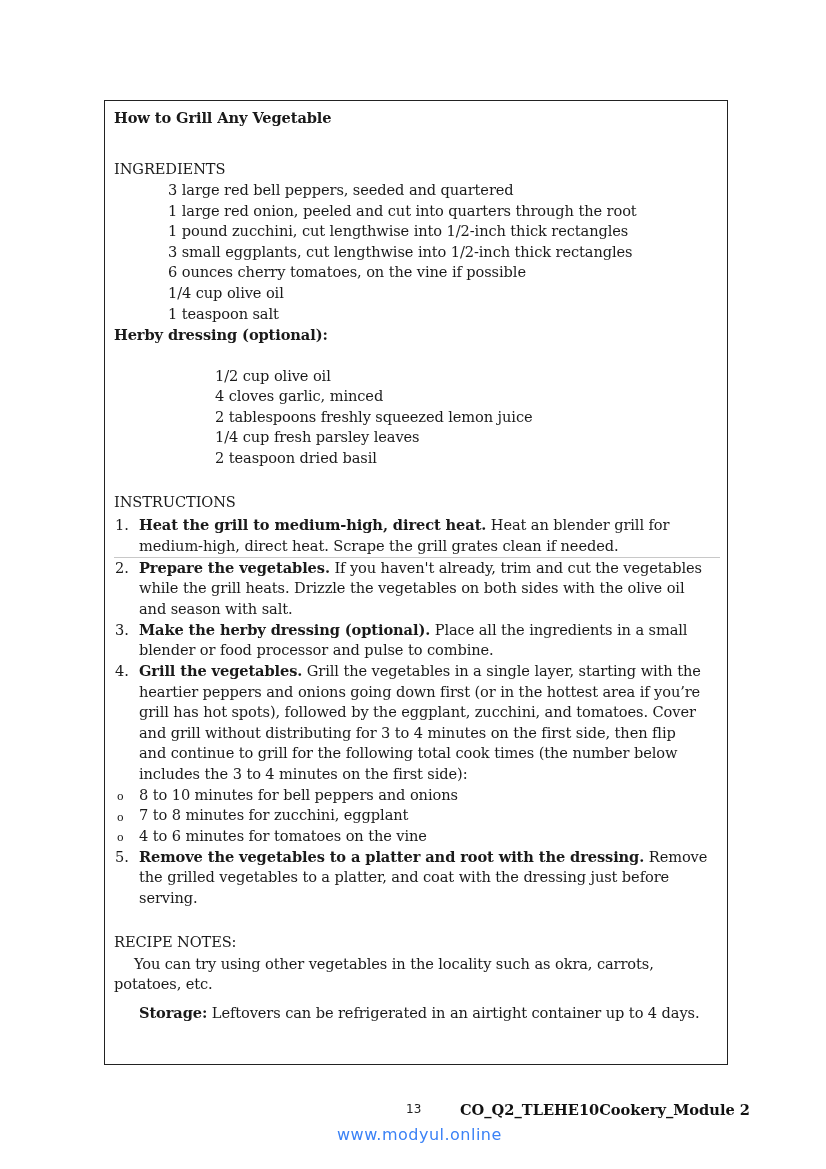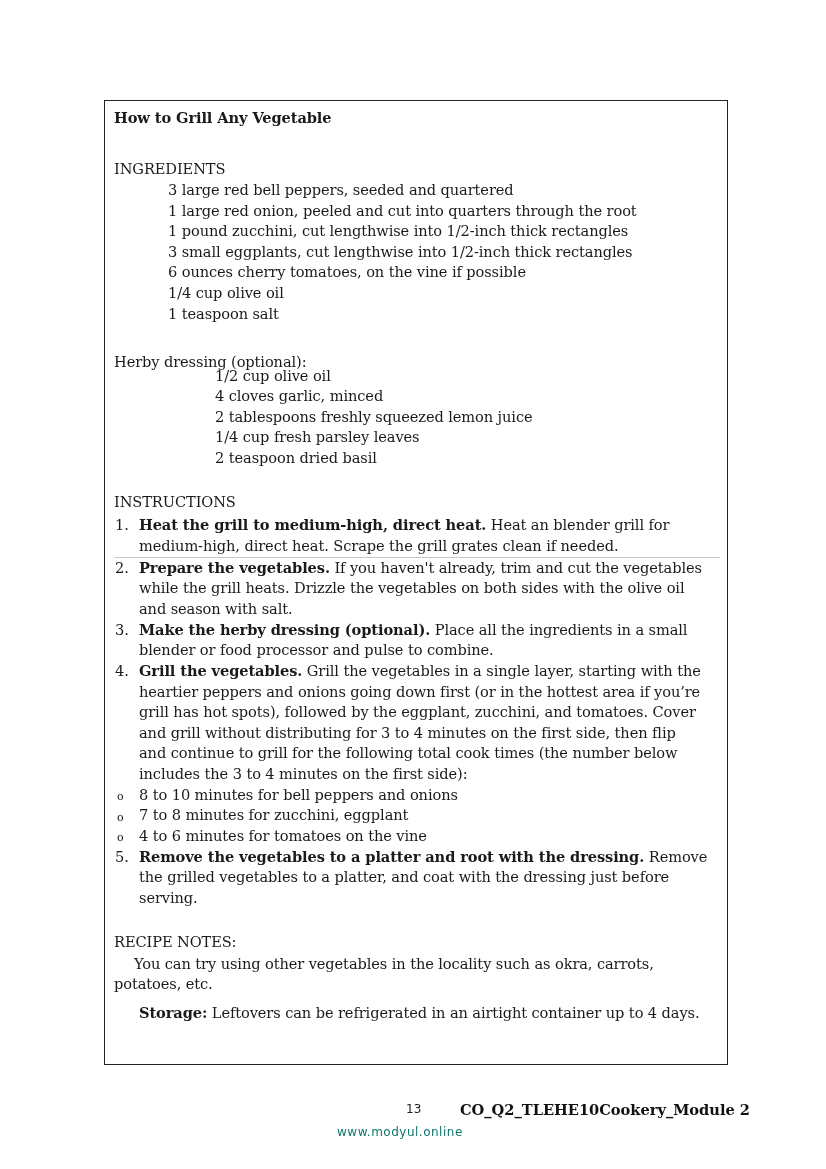--- a/index.html
+++ b/index.html
@@ -12,39 +12,39 @@
   .sec { left: 114px; }
   .ing { left: 168px; }
   .dress { left: 215px; }
   .num { left: 115px; }
   .body { left: 139px; }
   .bul { left: 117px; font-size: 11px; }
   b { font-weight: bold; }
   .divider { position: absolute; left: 114px; top: 557px; width: 606px; height: 1px; background: #c8c8c8; }
   .footer-num { position: absolute; left: 406px; top: 1102px; font-family: "DejaVu Sans", sans-serif; font-size: 12px; color: #222; }
   .footer-code { position: absolute; left: 460px; top: 1101px; font-weight: bold; font-size: 14.6px; color: #111; }
-  .watermark { position: absolute; left: 337px; top: 1125px; font-family: "DejaVu Sans", sans-serif; font-size: 12px; color: #0f766e; letter-spacing: 0.5px; }
+  .watermark { position: absolute; left: 337px; top: 1125px; font-family: "DejaVu Sans", sans-serif; font-size: 16px; color: #3b82f6; letter-spacing: 0.5px; }
 </style>
 </head>
 <body>
 
 <div class="box"></div>
 
 <div class="t title">How to Grill Any Vegetable</div>
 
 <div class="t sec" style="top:159px">INGREDIENTS</div>
 <div class="t ing" style="top:180px">3 large red bell peppers, seeded and quartered</div>
 <div class="t ing" style="top:201px">1 large red onion, peeled and cut into quarters through the root</div>
 <div class="t ing" style="top:221px">1 pound zucchini, cut lengthwise into 1/2-inch thick rectangles</div>
 <div class="t ing" style="top:242px">3 small eggplants, cut lengthwise into 1/2-inch thick rectangles</div>
 <div class="t ing" style="top:262px">6 ounces cherry tomatoes, on the vine if possible</div>
 <div class="t ing" style="top:283px">1/4 cup olive oil</div>
 <div class="t ing" style="top:304px">1 teaspoon salt</div>
 
-<div class="t sec" style="top:352px; font-weight:normal">Herby dressing (optional):</div>
+<div class="t sec" style="top:325px; font-weight:bold">Herby dressing (optional):</div>
 <div class="t dress" style="top:366px">1/2 cup olive oil</div>
 <div class="t dress" style="top:386px">4 cloves garlic, minced</div>
 <div class="t dress" style="top:407px">2 tablespoons freshly squeezed lemon juice</div>
 <div class="t dress" style="top:427px">1/4 cup fresh parsley leaves</div>
 <div class="t dress" style="top:448px">2 teaspoon dried basil</div>
 
 <div class="t sec" style="top:492px">INSTRUCTIONS</div>
 
 <div class="t num" style="top:515px">1.</div>
 <div class="t body" style="top:515px"><b>Heat the grill to medium-high, direct heat.</b><span> Heat an blender grill for</span></div>

